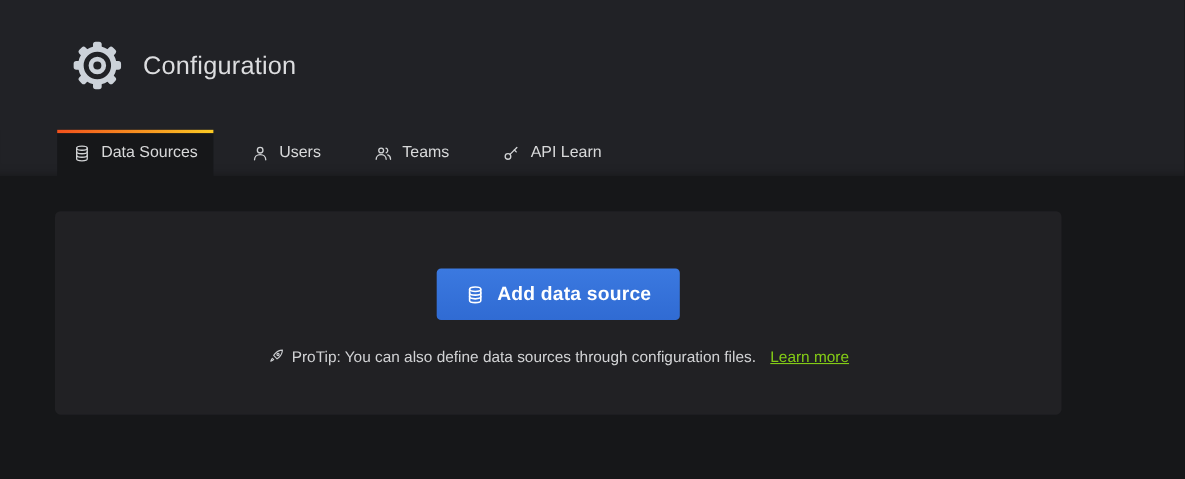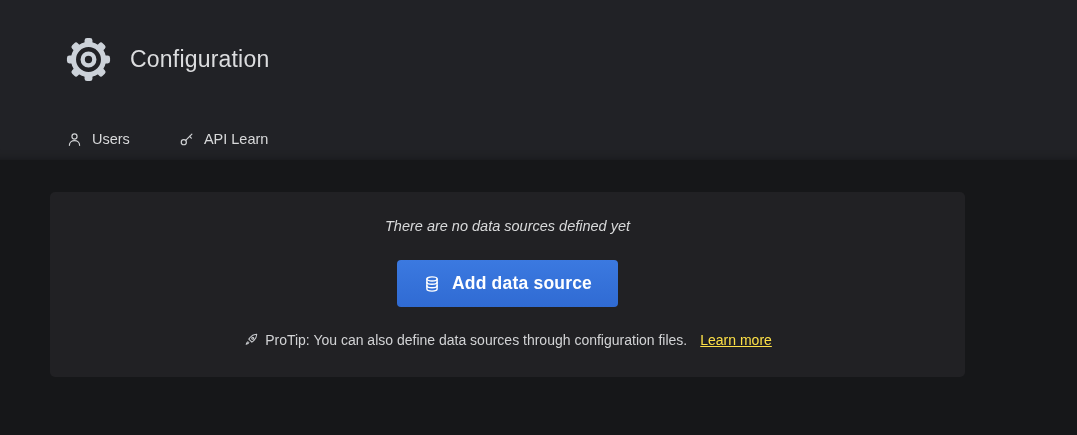--- a/index.html
+++ b/index.html
@@ -44,21 +44,21 @@
     border:none; border-radius:4px; color:#ffffff;
     font-family:inherit; font-size:17.5px; font-weight:700; letter-spacing:.2px;
     display:inline-flex; align-items:center; justify-content:center; gap:11px; cursor:pointer;
   }
   .add-btn .btn-icon, .add-btn .btn-icon svg { width:18px; height:18px; display:block; }
   .protip {
     margin:25px 0 0; font-size:14px; color:#d2d3d5;
     display:flex; align-items:flex-start; justify-content:center; gap:6px;
   }
   .protip .protip-icon, .protip .protip-icon svg { width:16px; height:16px; display:block; color:#c9cbce; }
-  .learn-more { color:#fde047; text-decoration:underline; cursor:pointer; margin-left:7px; }
+  .learn-more { color:#84cc16; text-decoration:underline; cursor:pointer; margin-left:7px; }
 </style>
 </head>
 <body>
 
 <div class="page-header">
   <div class="header-row">
     <span class="gear-wrap">
       <svg viewBox="0 0 48 48" fill="none" stroke="currentColor">
         <g fill="currentColor" stroke="none">
           <rect x="19.8" y="1" width="8.4" height="9" rx="2.6"></rect>
@@ -73,45 +73,66 @@
         <circle cx="24" cy="24" r="16" stroke-width="5.4"></circle>
         <circle cx="24" cy="24" r="6.2" stroke-width="4.6"></circle>
       </svg>
     </span>
     <div class="title-block">
       <h1 class="page-title">Configuration</h1>
     </div>
   </div>
 
   <nav class="tabstrip">
+    <a class="tab active">
+      <span class="tab-icon">
+        <svg viewBox="0 0 24 24" fill="none" stroke="currentColor" stroke-width="1.7" stroke-linecap="round">
+          <ellipse cx="12" cy="5.2" rx="6.8" ry="2.7"></ellipse>
+          <path d="M5.2 5.2v13.6c0 1.5 3 2.7 6.8 2.7s6.8-1.2 6.8-2.7V5.2"></path>
+          <path d="M5.2 9.7c0 1.5 3 2.7 6.8 2.7s6.8-1.2 6.8-2.7"></path>
+          <path d="M5.2 14.2c0 1.5 3 2.7 6.8 2.7s6.8-1.2 6.8-2.7"></path>
+        </svg>
+      </span>
+      <span>Data Sources</span>
+    </a>
     <a class="tab">
       <span class="tab-icon">
         <svg viewBox="0 0 24 24" fill="none" stroke="currentColor" stroke-width="1.7" stroke-linecap="round">
           <circle cx="12" cy="7.8" r="3.6"></circle>
           <path d="M4.8 20.2c0-4 3.2-6.6 7.2-6.6s7.2 2.6 7.2 6.6"></path>
         </svg>
       </span>
       <span>Users</span>
+    </a>
+    <a class="tab">
+      <span class="tab-icon">
+        <svg viewBox="0 0 24 24" fill="none" stroke="currentColor" stroke-width="1.7" stroke-linecap="round">
+          <circle cx="9.2" cy="8.2" r="3.1"></circle>
+          <path d="M2.8 19.4c0-3.5 2.8-5.8 6.4-5.8s6.4 2.3 6.4 5.8"></path>
+          <path d="M15.4 5.3a3.1 3.1 0 0 1 .2 5.9"></path>
+          <path d="M17.6 13.9c2.3.8 3.6 2.9 3.6 5.5"></path>
+        </svg>
+      </span>
+      <span>Teams</span>
     </a>
     <a class="tab">
       <span class="tab-icon">
         <svg viewBox="0 0 24 24" fill="none" stroke="currentColor" stroke-width="1.7" stroke-linecap="round">
           <circle cx="8.2" cy="15.8" r="3.6"></circle>
           <path d="M10.8 13.2 19.6 4.4"></path>
           <path d="M16.4 7.6l2.4 2.4"></path>
         </svg>
       </span>
       <span>API Learn</span>
     </a>
   </nav>
 </div>
 
 <main class="content">
   <section class="panel">
-    <p class="empty-msg">There are no data sources defined yet</p>
 
     <button class="add-btn">
       <span class="btn-icon">
         <svg viewBox="0 0 24 24" fill="none" stroke="currentColor" stroke-width="1.9" stroke-linecap="round">
           <ellipse cx="12" cy="5.2" rx="6.8" ry="2.7"></ellipse>
           <path d="M5.2 5.2v13.6c0 1.5 3 2.7 6.8 2.7s6.8-1.2 6.8-2.7V5.2"></path>
           <path d="M5.2 9.7c0 1.5 3 2.7 6.8 2.7s6.8-1.2 6.8-2.7"></path>
           <path d="M5.2 14.2c0 1.5 3 2.7 6.8 2.7s6.8-1.2 6.8-2.7"></path>
         </svg>
       </span>

